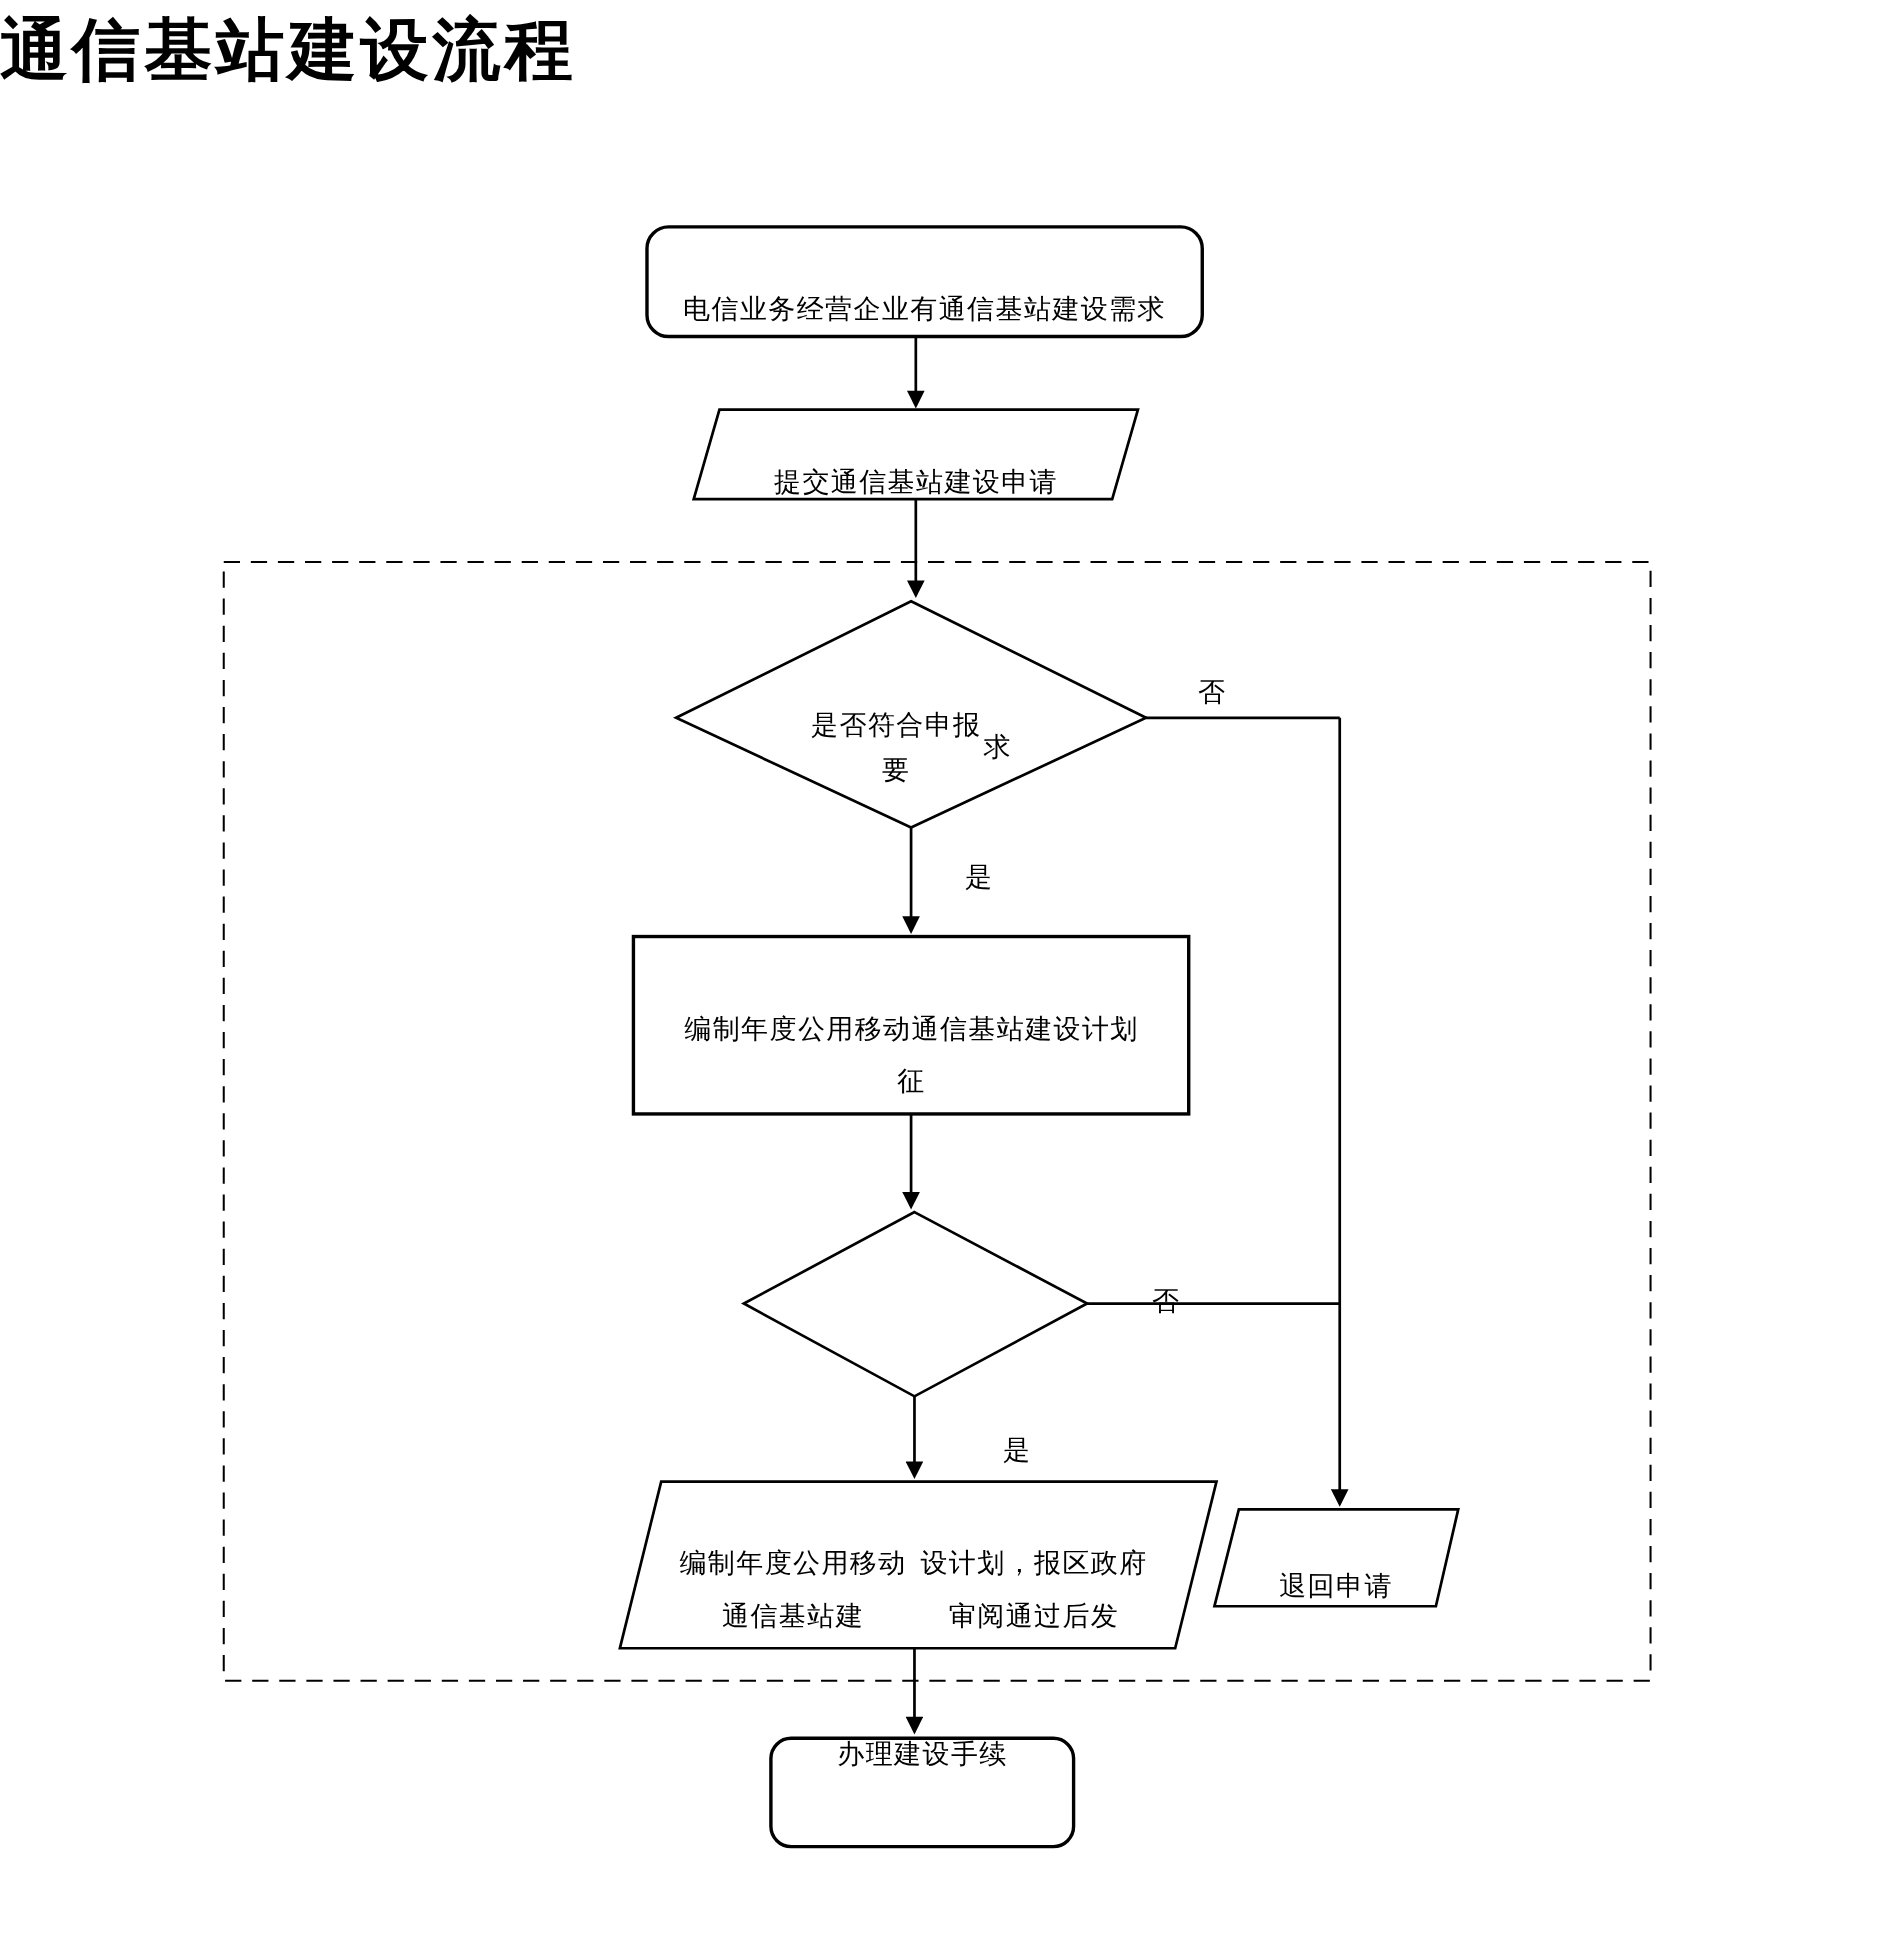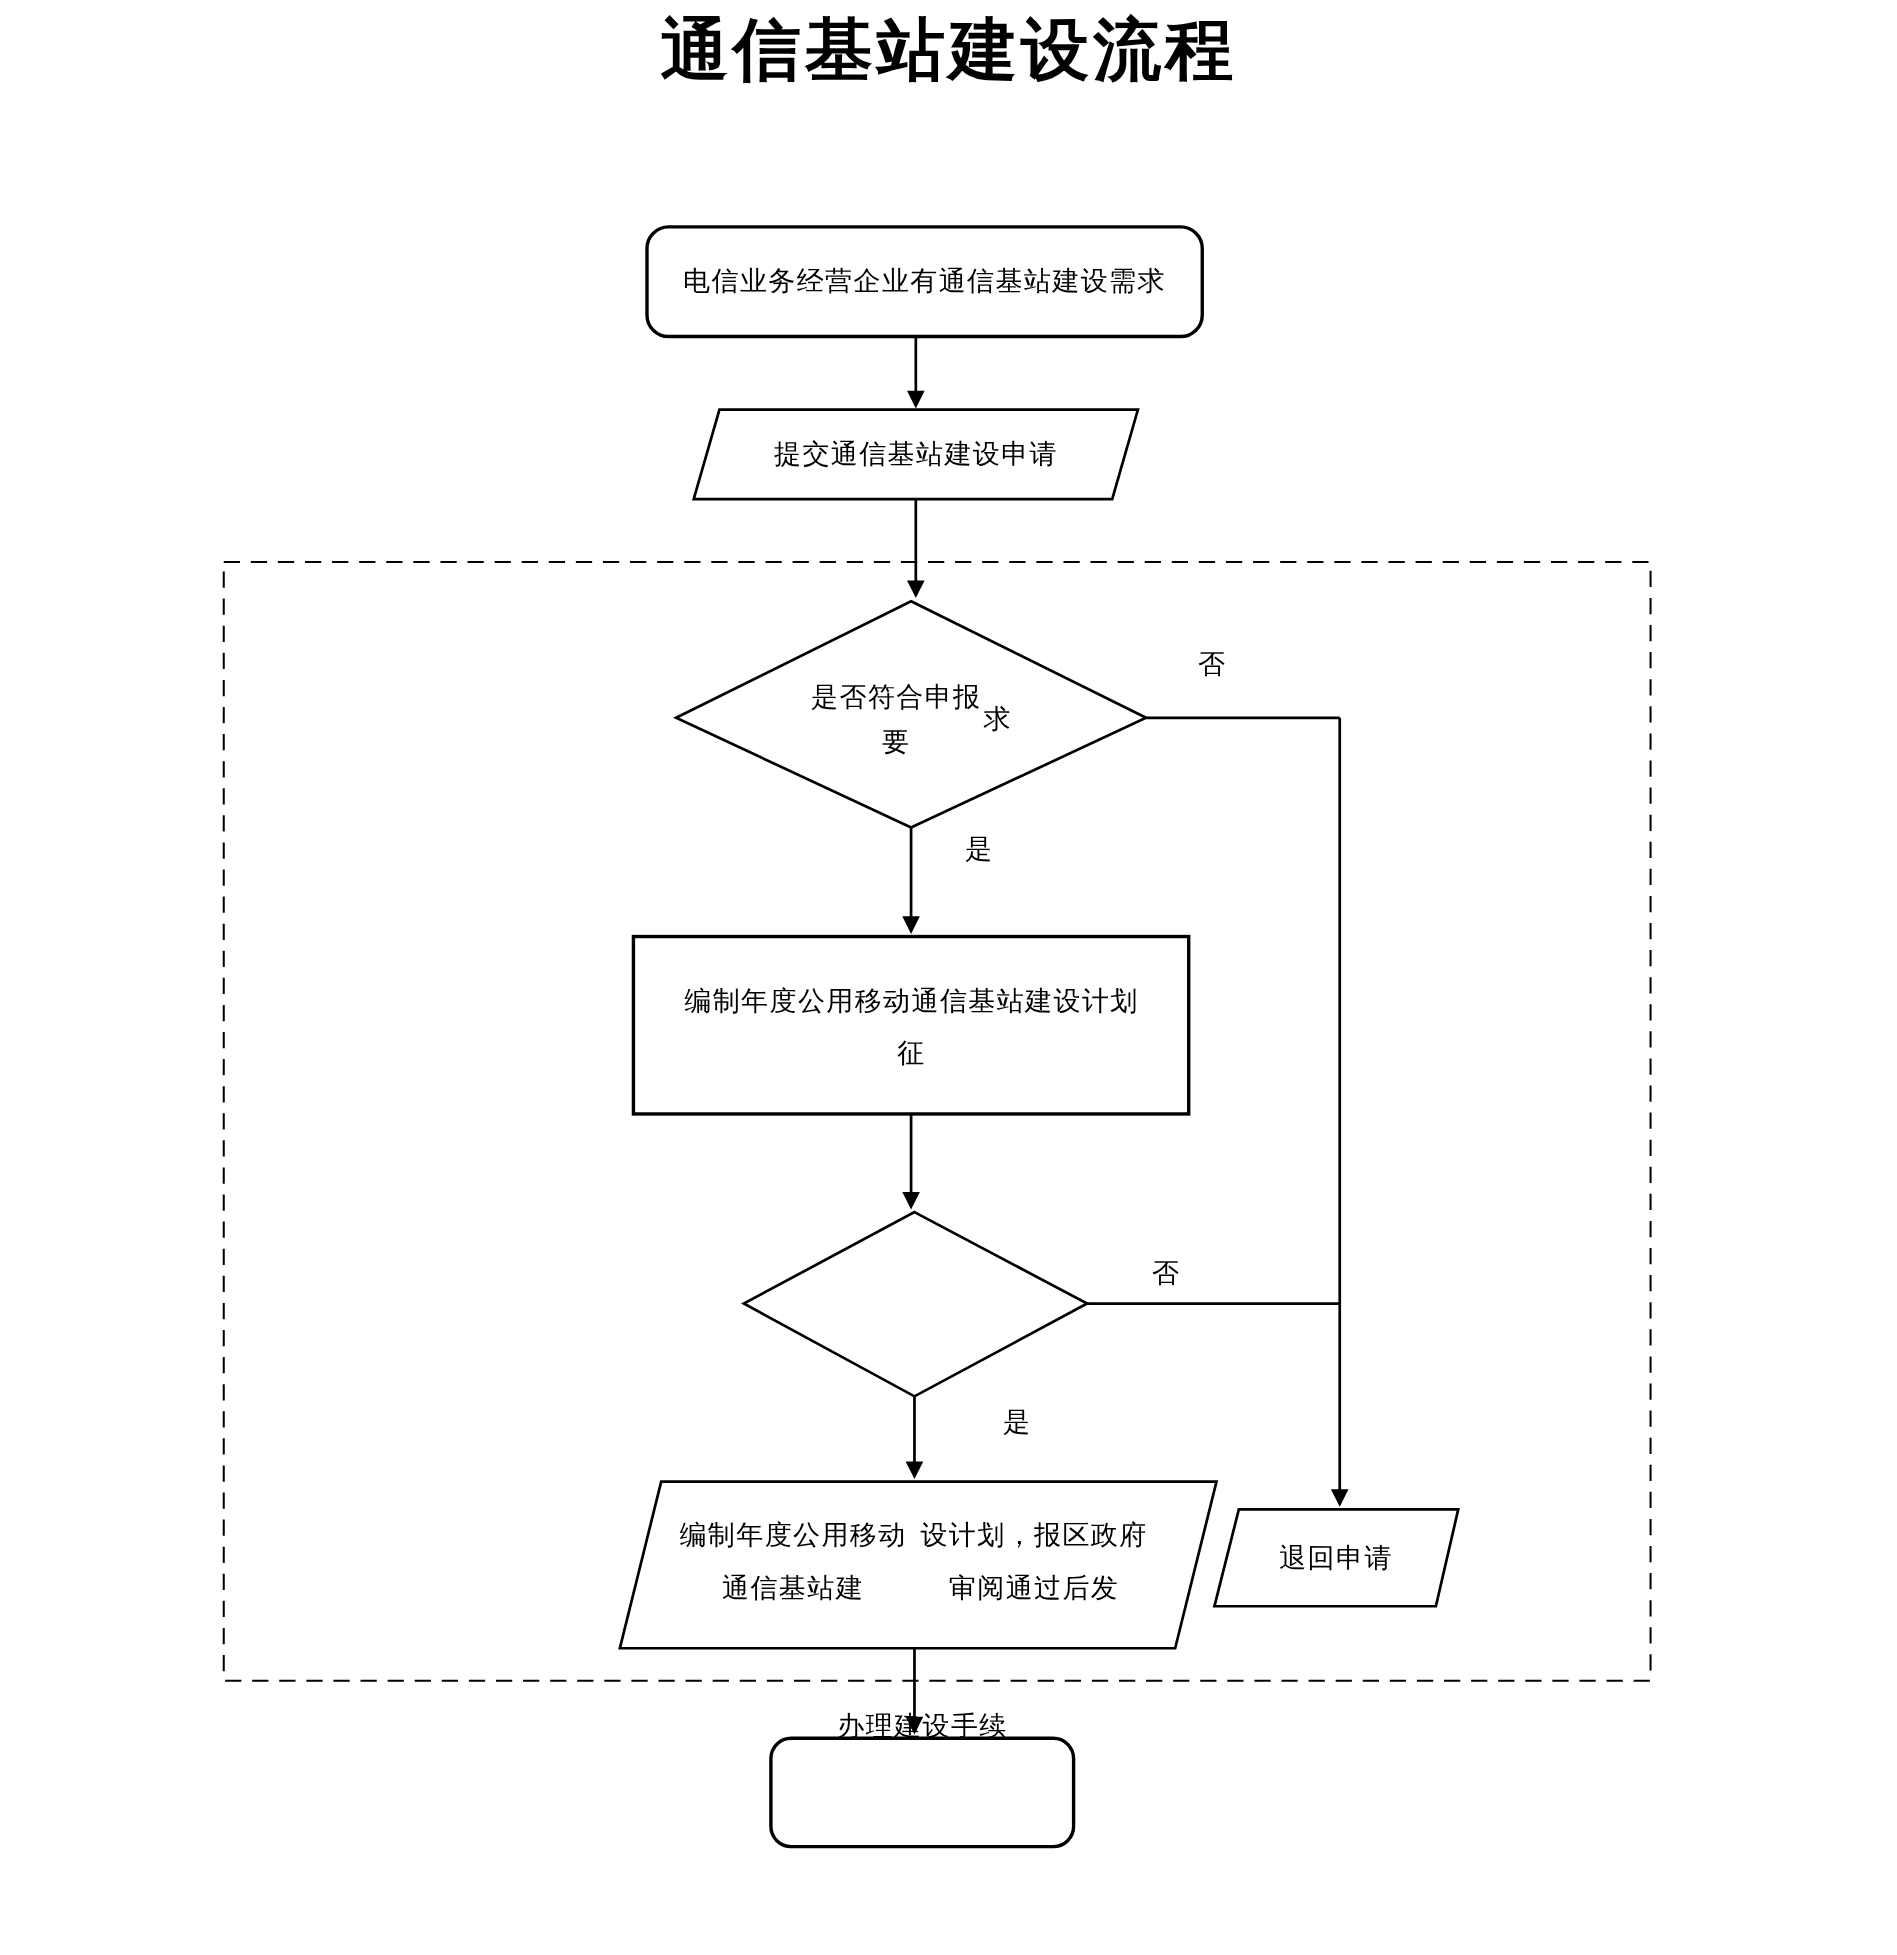--- a/index.html
+++ b/index.html
@@ -1,21 +1,21 @@
 <!DOCTYPE html>
 <html style="font-size:10.8px"><head>
 <meta charset="utf-8">
 <style>
   html,body{margin:0;padding:0;background:#ffffff;}
   .canvas{position:relative;width:1898px;height:1955px;background:#ffffff;
           font-family:"Liberation Serif","DejaVu Serif",serif;color:#000;}
   .svg-layer{position:absolute;left:0;top:0;width:1898px;height:1955px;}
   .abs{position:absolute;display:flex;align-items:center;justify-content:center;
-       text-align:center;}
-  .page-title{position:absolute;left:0;top:5.4px;width:1898px;text-align:center;
+       text-align:center;margin-top:28px;}
+  .page-title{position:absolute;left:0;top:5.4px;width:1898px;
        font-size:68px;font-weight:bold;letter-spacing:4.1px;}
   .node-label{font-size:27px;letter-spacing:1.4px;line-height:1.45;}
   .col{}
   .lh66 > div{line-height:45px;}
   .lh77 > div{line-height:52px;}
   .lh78 > div{line-height:53px;}
   .pad-up{padding-bottom:19px;}
   .edge-label{font-size:27px;width:41px;height:41px;}
 </style>
 </head>

